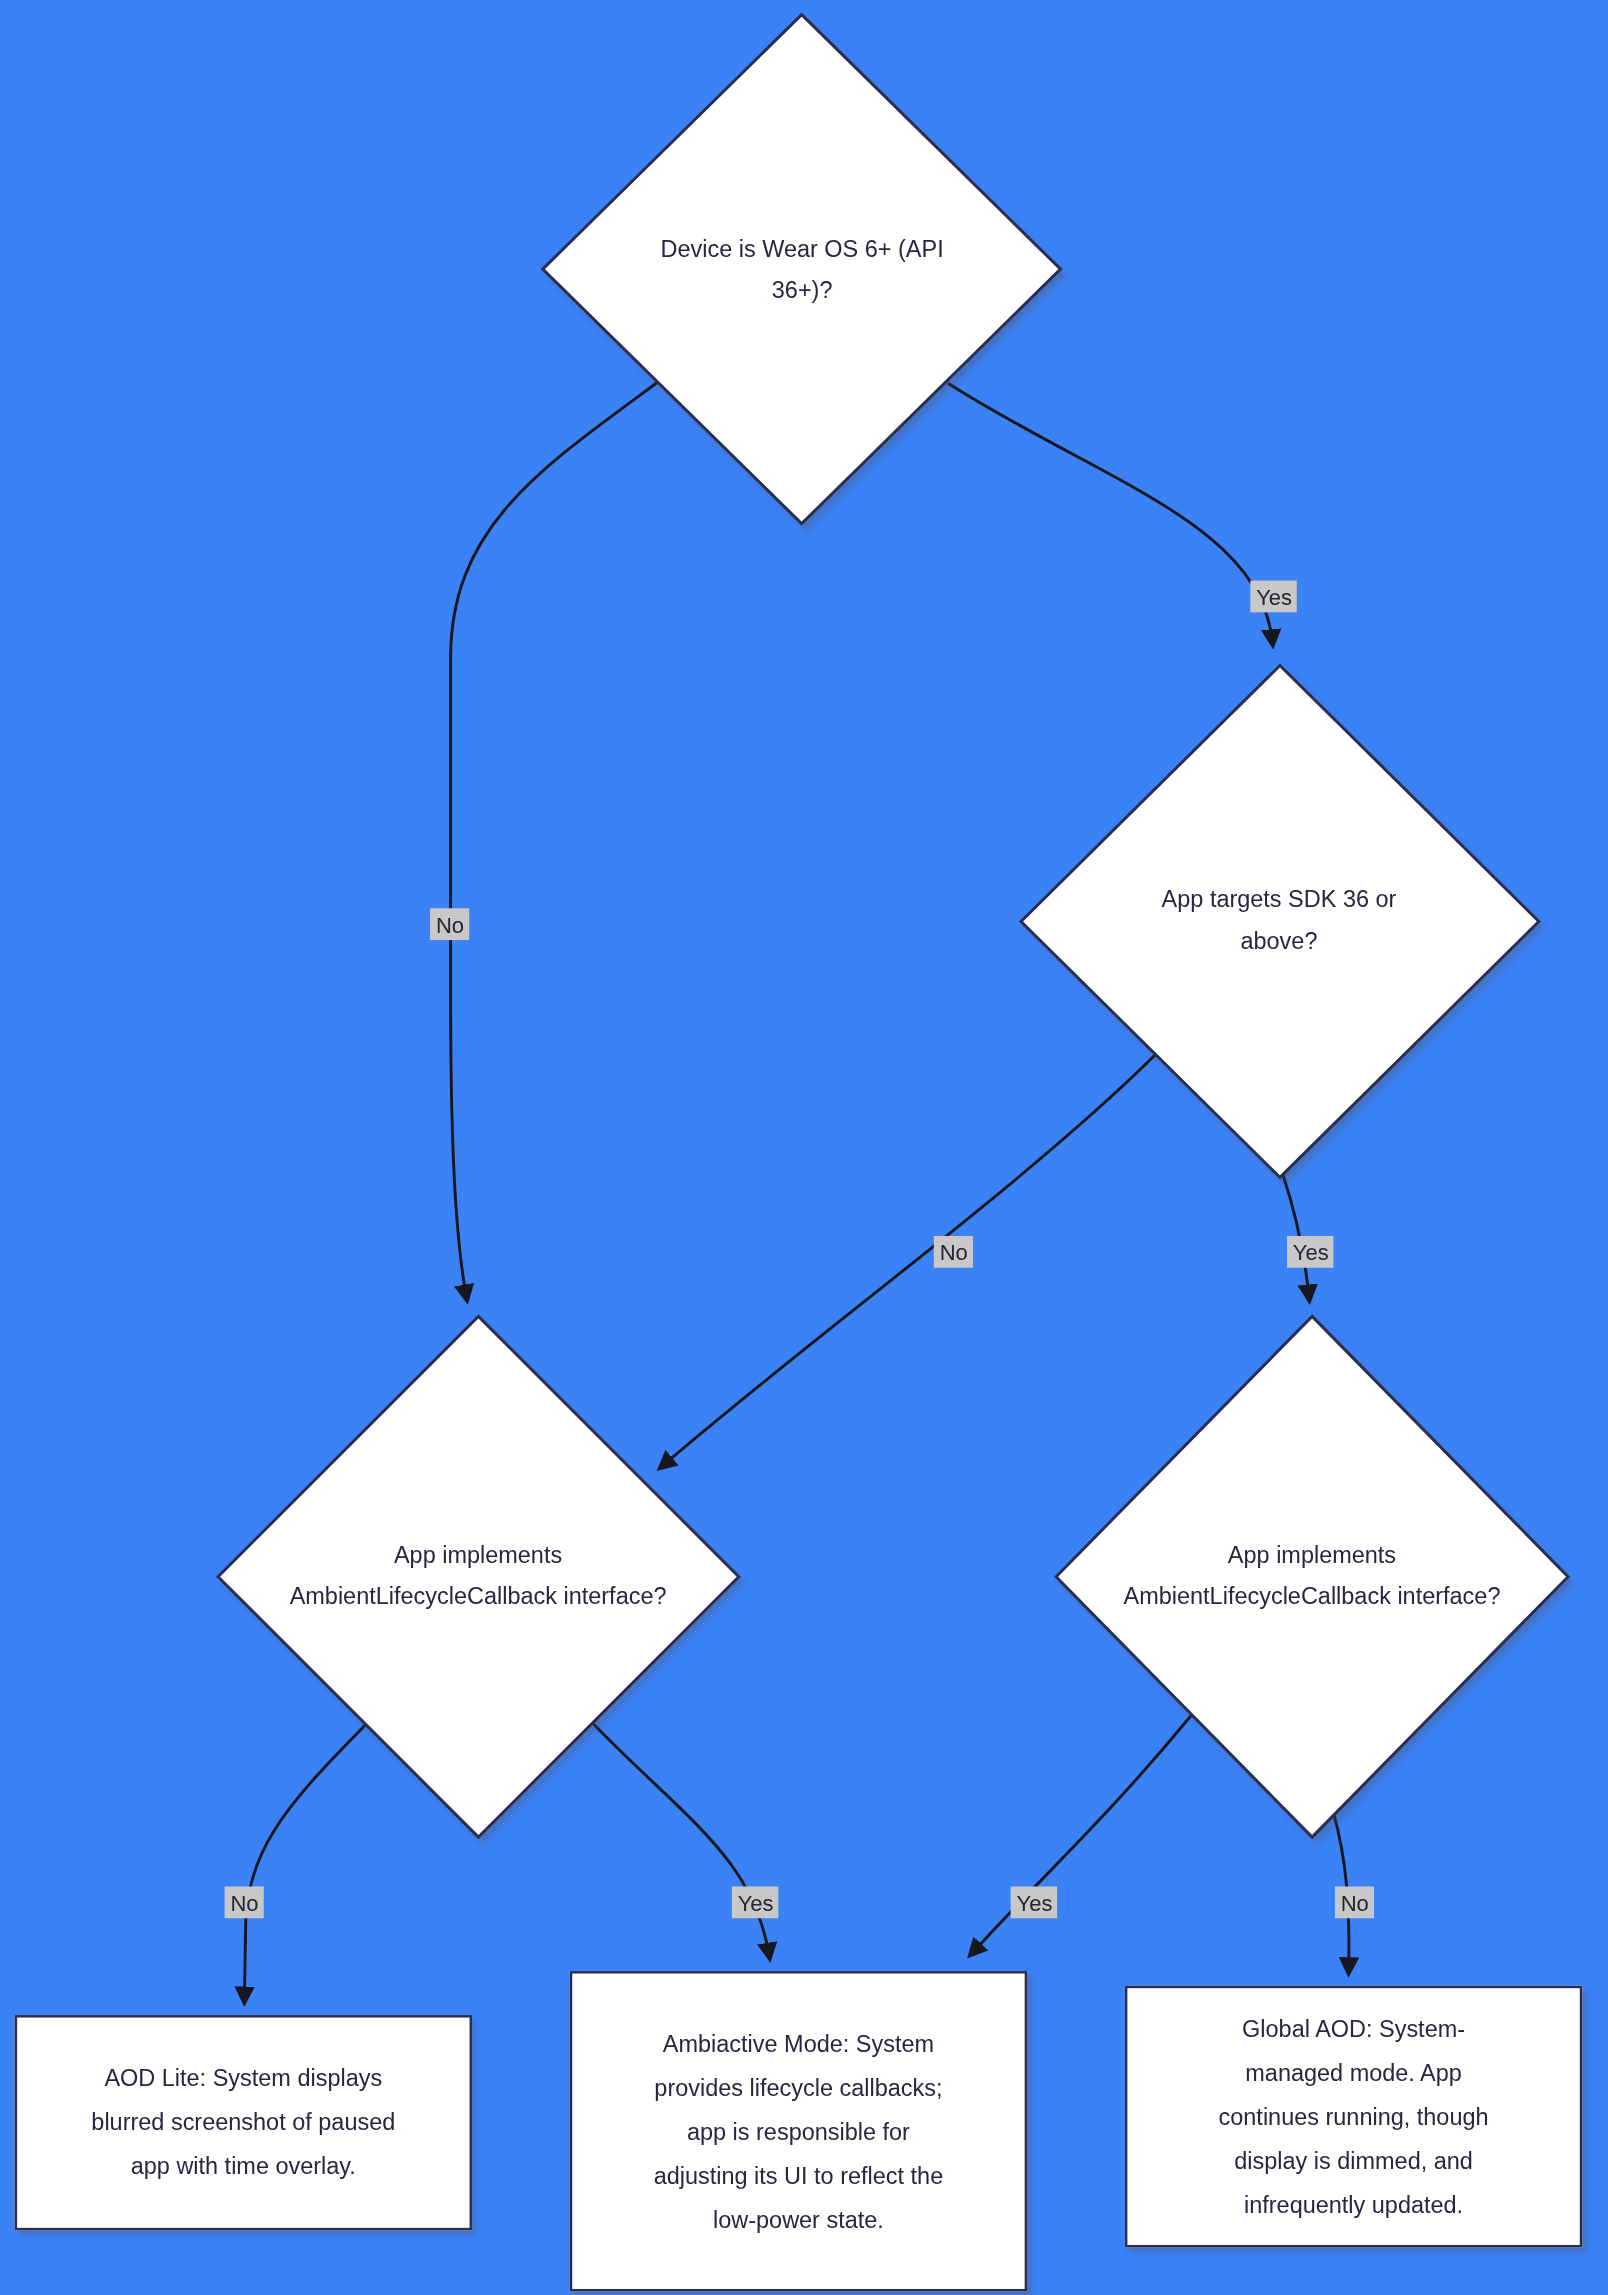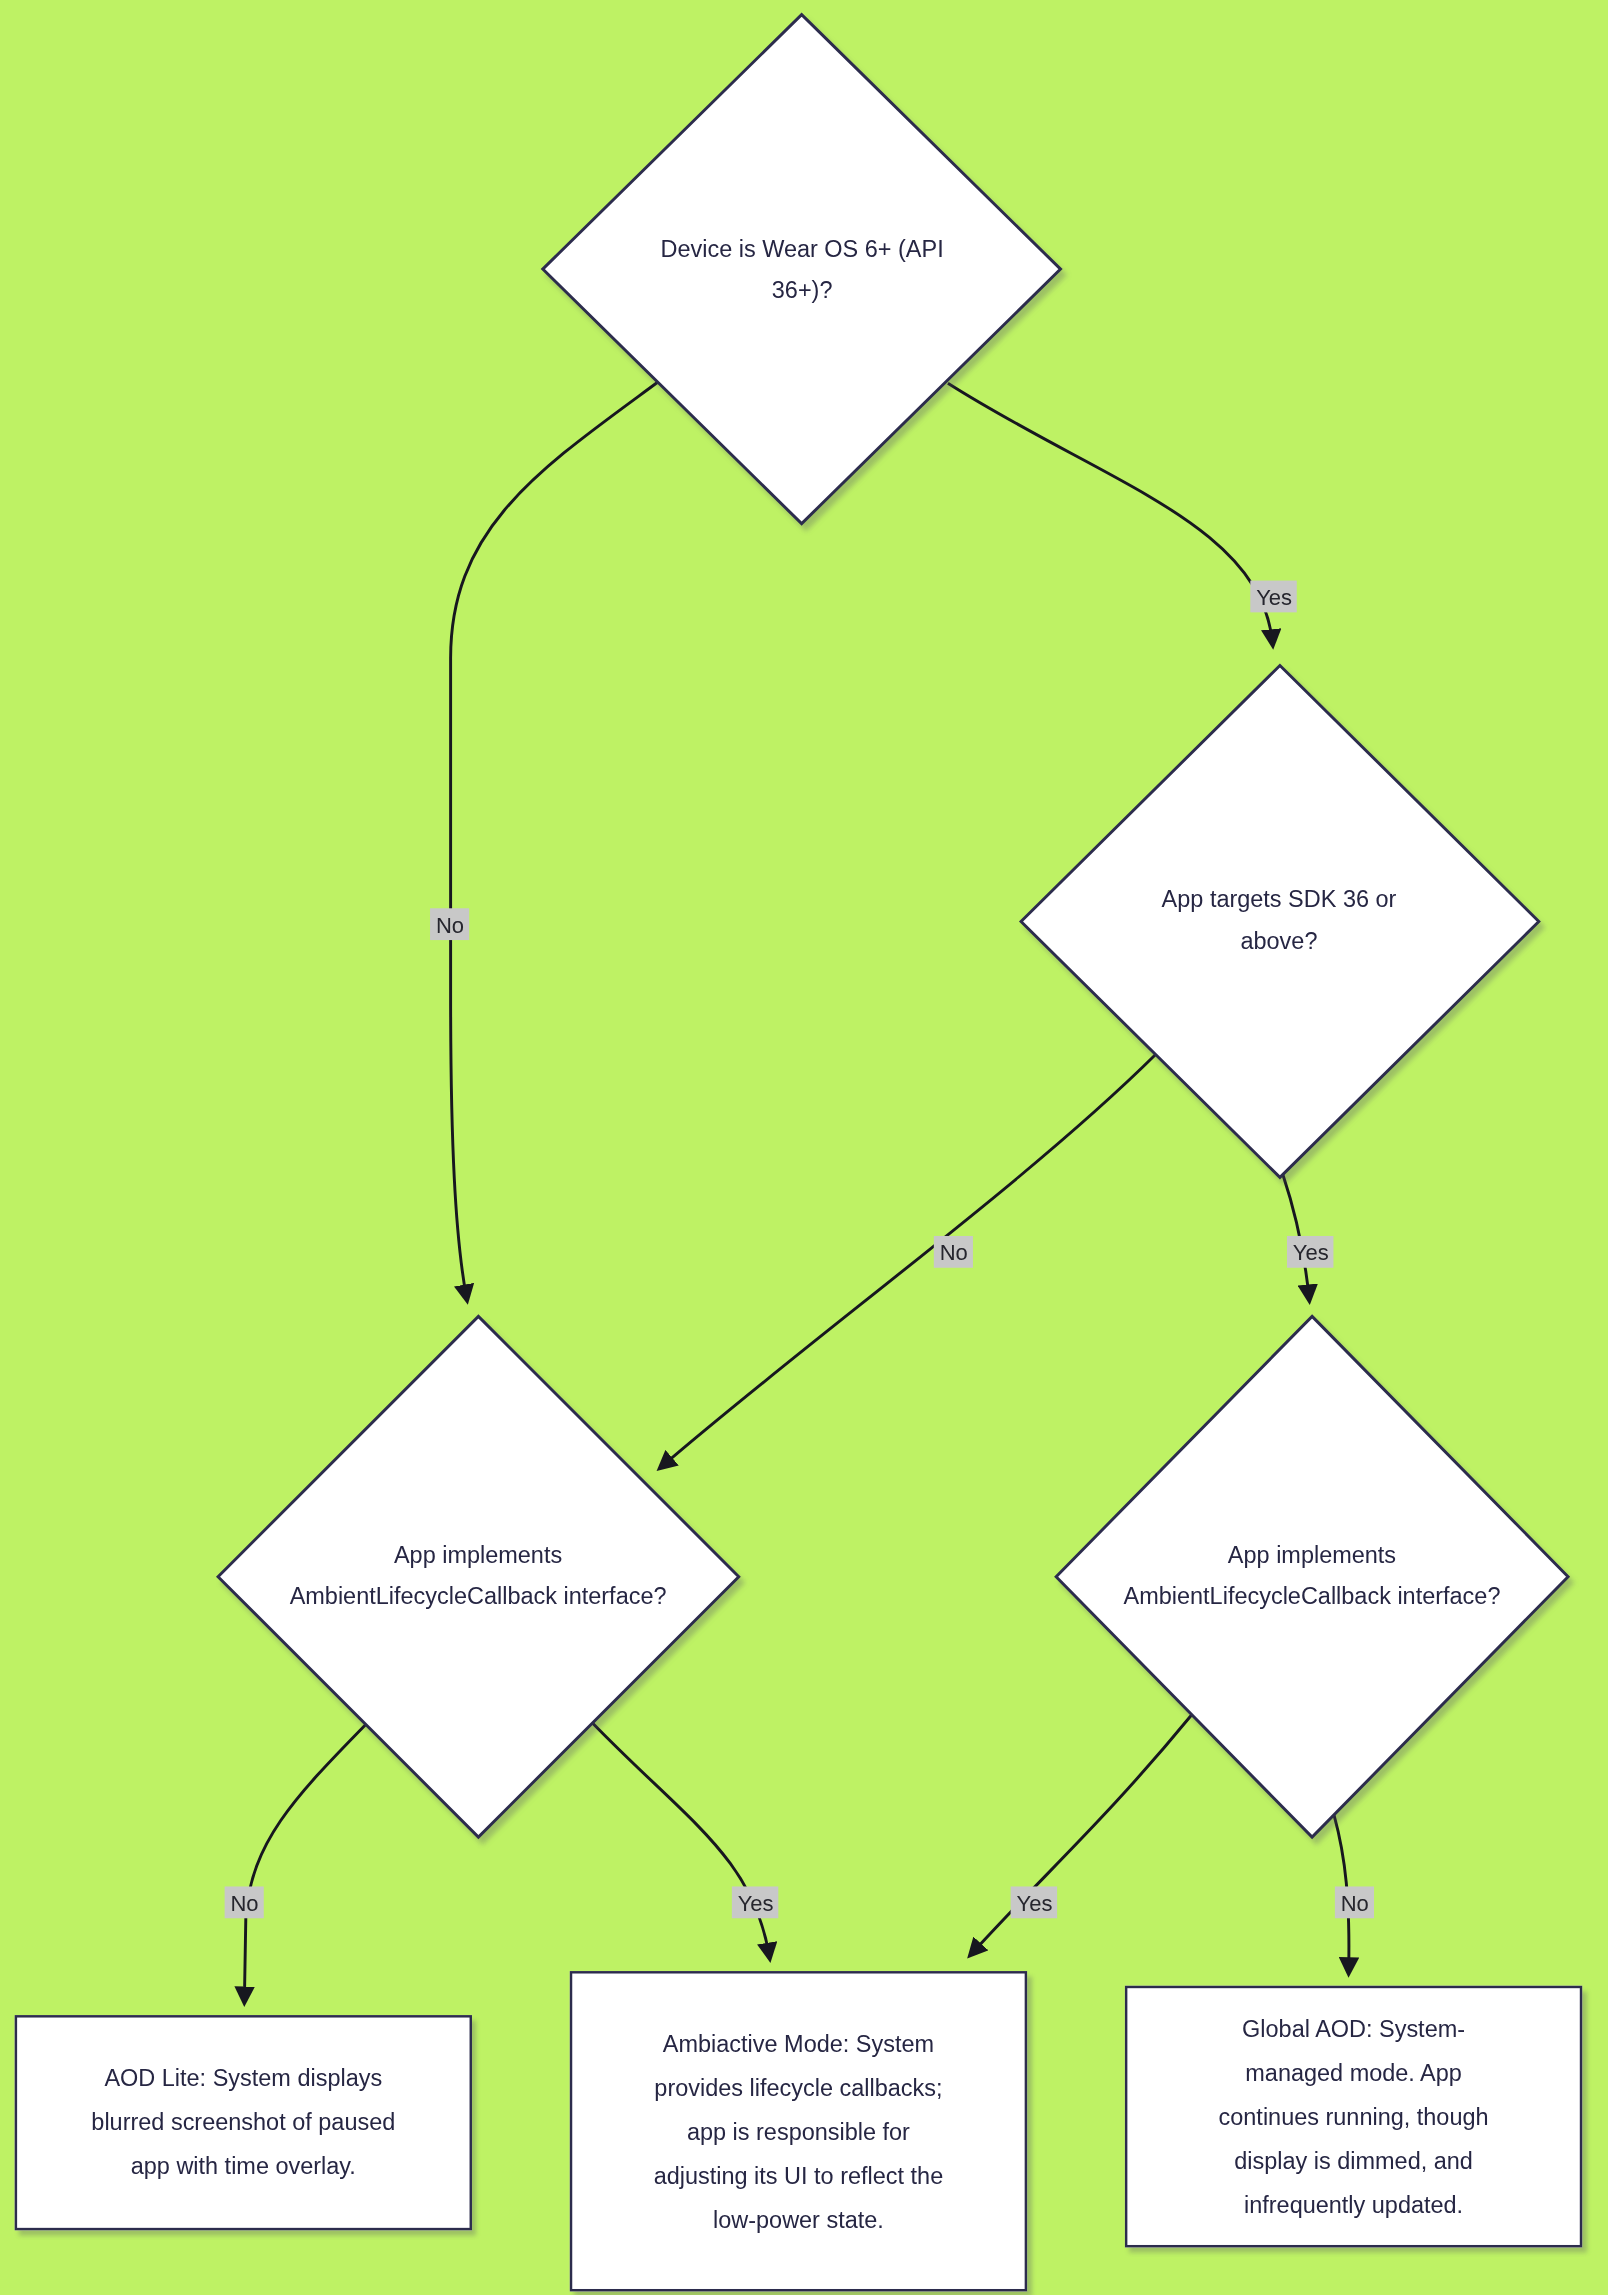--- a/index.html
+++ b/index.html
@@ -5,21 +5,21 @@
   html, body {
     margin: 0;
     padding: 0;
     background: #ffffff;
   }
   .viewport {
     position: relative;
     width: 1608px;
     height: 2295px;
     overflow: hidden;
-    background: #bef264;
+    background: #3b82f6;
   }
   .stage {
     position: absolute;
     top: 0;
     left: 0;
     width: 658px;
     height: 939px;
     transform: scale(2.4455);
     transform-origin: 0 0;
     font-family: "Liberation Sans", sans-serif;

